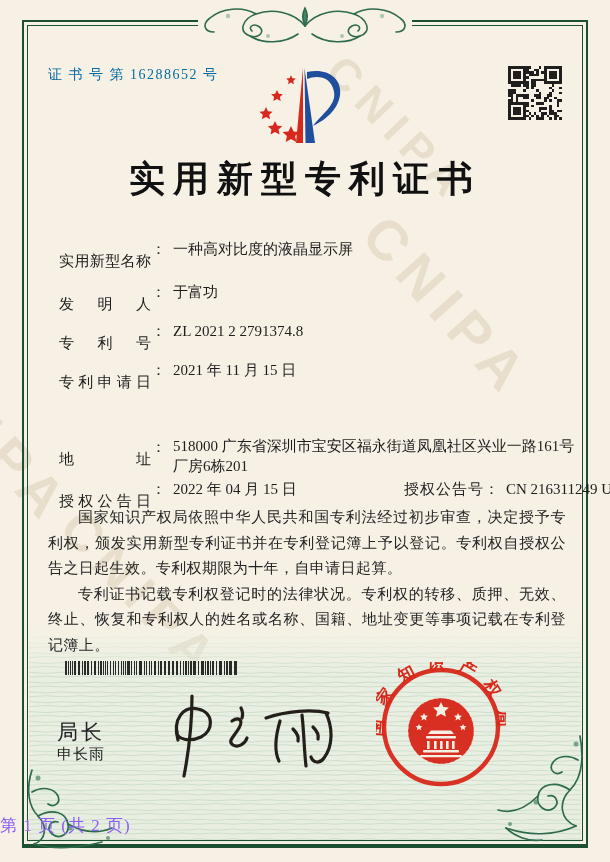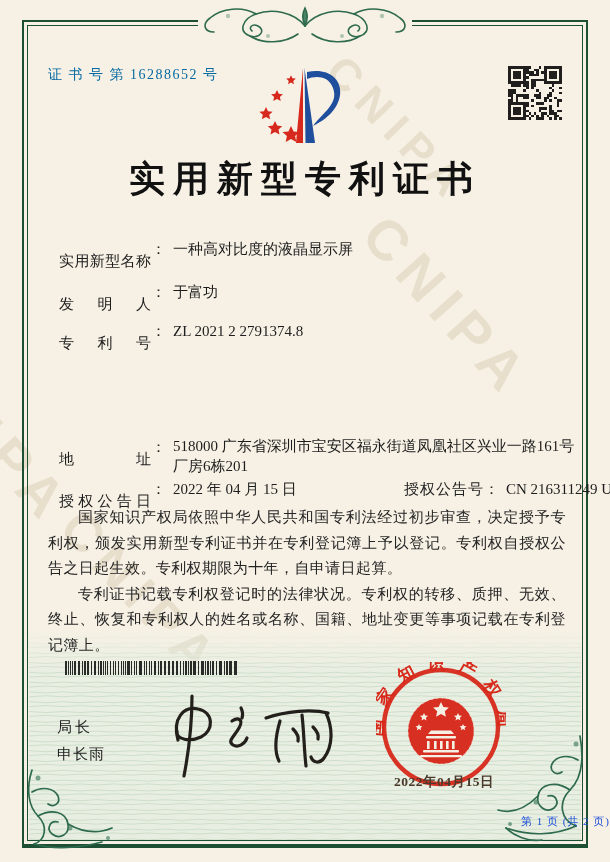--- a/index.html
+++ b/index.html
@@ -29,27 +29,27 @@
   .fvalue{display:inline-block;vertical-align:top;color:#1d1d1d;}
   .fvalue.wrap{white-space:normal;width:408px;line-height:19.5px;}
   .grant-right{position:absolute;left:345px;top:0;white-space:nowrap;}
   .grant-right .flabel2{letter-spacing:1px;}
   
   .paras{position:absolute;left:48px;right:44px;top:505px;font-size:15px;line-height:25.5px;
          letter-spacing:0.4px;color:#242424;text-align:justify;}
   .paras p{margin:0;text-indent:2em;}
   
   .barcode{position:absolute;left:65px;top:661px;width:172px;height:14px;}
-  .role{position:absolute;left:57px;top:718px;font-size:15px;letter-spacing:3px;color:#222;}
+  .role{position:absolute;left:57px;top:718px;font-size:21px;letter-spacing:3px;color:#222;}
   .name{position:absolute;left:57px;top:745px;font-size:15px;letter-spacing:1px;color:#222;}
   .sig{position:absolute;left:162px;top:688px;width:195px;height:95px;}
   .seal{position:absolute;left:376px;top:662px;width:130px;height:130px;}
   .seal-date{position:absolute;left:378px;top:773px;width:132px;text-align:center;font-size:13.5px;
              letter-spacing:0.5px;color:#493a2b;font-weight:bold;}
-  .footer{position:absolute;left:0;right:0;top:814px;text-align:right;font-size:11px;color:#1d4ed8;letter-spacing:1px;}
+  .footer{position:absolute;left:0;right:0;top:814px;text-align:left;font-size:17px;color:#8b5cf6;letter-spacing:1px;}
 </style>
 </head>
 <body>
 
 <div class="page">
 
   <div class="wm" style="left:352px;top:46px;font-size:44px;transform:rotate(46deg);">CNIPA</div>
   <div class="wm" style="left:398px;top:203px;font-size:56px;transform:rotate(48deg);">CNIPA</div>
   <div class="wm" style="left:-62px;top:330px;font-size:56px;transform:rotate(48deg);">CNIPA</div>
   <div class="wm" style="left:92px;top:498px;font-size:52px;transform:rotate(47deg);">CNIPA</div>
@@ -393,20 +393,23 @@
 
   <div class="row" style="top:239px;">
     <span class="flabel">实用新型名称</span><span class="fcolon">：</span><span class="fvalue">一种高对比度的液晶显示屏</span>
   </div>
   <div class="row" style="top:282px;">
     <span class="flabel">发明人</span><span class="fcolon">：</span><span class="fvalue">于富功</span>
   </div>
   <div class="row" style="top:321px;">
     <span class="flabel">专利号</span><span class="fcolon">：</span><span class="fvalue">ZL 2021 2 2791374.8</span>
   </div>
+  <div class="row" style="top:360px;">
+    <span class="flabel">专利申请日</span><span class="fcolon">：</span><span class="fvalue">2021 年 11 月 15 日</span>
+  </div>
   <div class="row" style="top:437px;">
     <span class="flabel">地址</span><span class="fcolon">：</span><span class="fvalue wrap">518000 广东省深圳市宝安区福永街道凤凰社区兴业一路161号厂房6栋201</span>
   </div>
   <div class="row" style="top:479px;">
     <span class="flabel">授权公告日</span><span class="fcolon">：</span><span class="fvalue">2022 年 04 月 15 日</span>
     <span class="grant-right">
       <span class="flabel2">授权公告号</span><span class="fcolon">：</span><span class="fvalue">CN 216311249 U</span>
     </span>
   </div>
 
@@ -515,16 +518,15 @@
         <rect x="51" y="79" width="2.6" height="8"></rect>
         <rect x="58" y="79" width="2.6" height="8"></rect>
         <rect x="64" y="79" width="2.6" height="8"></rect>
         <rect x="70" y="79" width="2.6" height="8"></rect>
         <rect x="76" y="79" width="2.6" height="8"></rect>
         <rect x="47" y="88" width="36" height="2.6" rx="1"></rect>
         <rect x="44" y="93" width="42" height="2.2" rx="1"></rect>
       </g>
     </g>
   </svg>
-  <div class="seal-date">2022年04月15日</div>
 
   <div class="footer">第 1 页 (共 2 页)</div>
 </div>
 
 </body></html>

